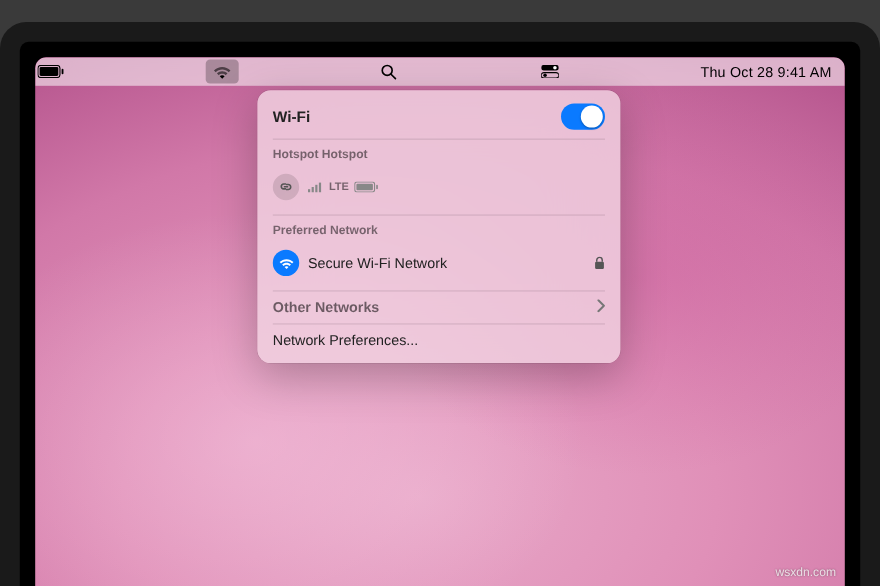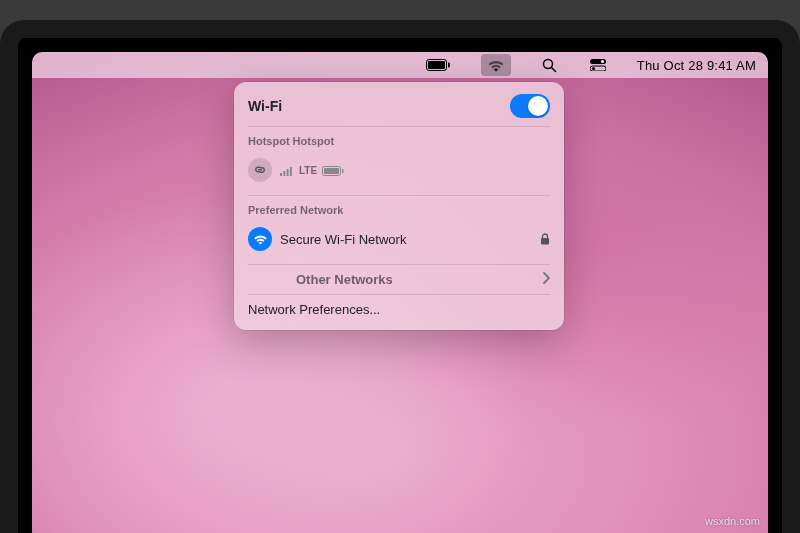--- a/index.html
+++ b/index.html
@@ -50,21 +50,21 @@
     }
     .menubar {
       position: absolute;
       top: 0;
       left: 0;
       right: 0;
       height: 26px;
       background: rgba(255,255,255,0.55);
       backdrop-filter: blur(20px);
       display: flex;
-      justify-content: flex-end;
+      justify-content: space-between;
       align-items: center;
       padding-right: 12px;
       gap: 29px;
       font-size: 13px;
       color: #000;
     }
     .menu-icon {
       display: inline-flex;
       align-items: center;
       justify-content: center;
@@ -145,39 +145,38 @@
     .row-click {
       cursor: pointer;
       padding-top: 7px;
       padding-bottom: 7px;
     }
     .row-label {
       flex: 1;
     }
     .row-icons {
       display: flex;
-      align-items: flex-end;
+      align-items: flex-start;
       gap: 5px;
       color: rgba(0,0,0,0.5);
     }
     .circle-icon {
       width: 24px;
       height: 24px;
       border-radius: 50%;
       display: inline-flex;
       align-items: center;
       justify-content: center;
       flex-shrink: 0;
     }
     .circle-gray { background: rgba(0,0,0,0.12); }
     .circle-blue { background: #0a7aff; }
     .other-label {
       font-weight: 600;
       color: rgba(0,0,0,0.55);
-      margin-left: 48px;
     }
     .chevron {
       color: rgba(0,0,0,0.45);
     }
     .watermark {
       position: absolute;
       bottom: 6px;
       right: 8px;
       font-size: 11px;
       color: #eee;

